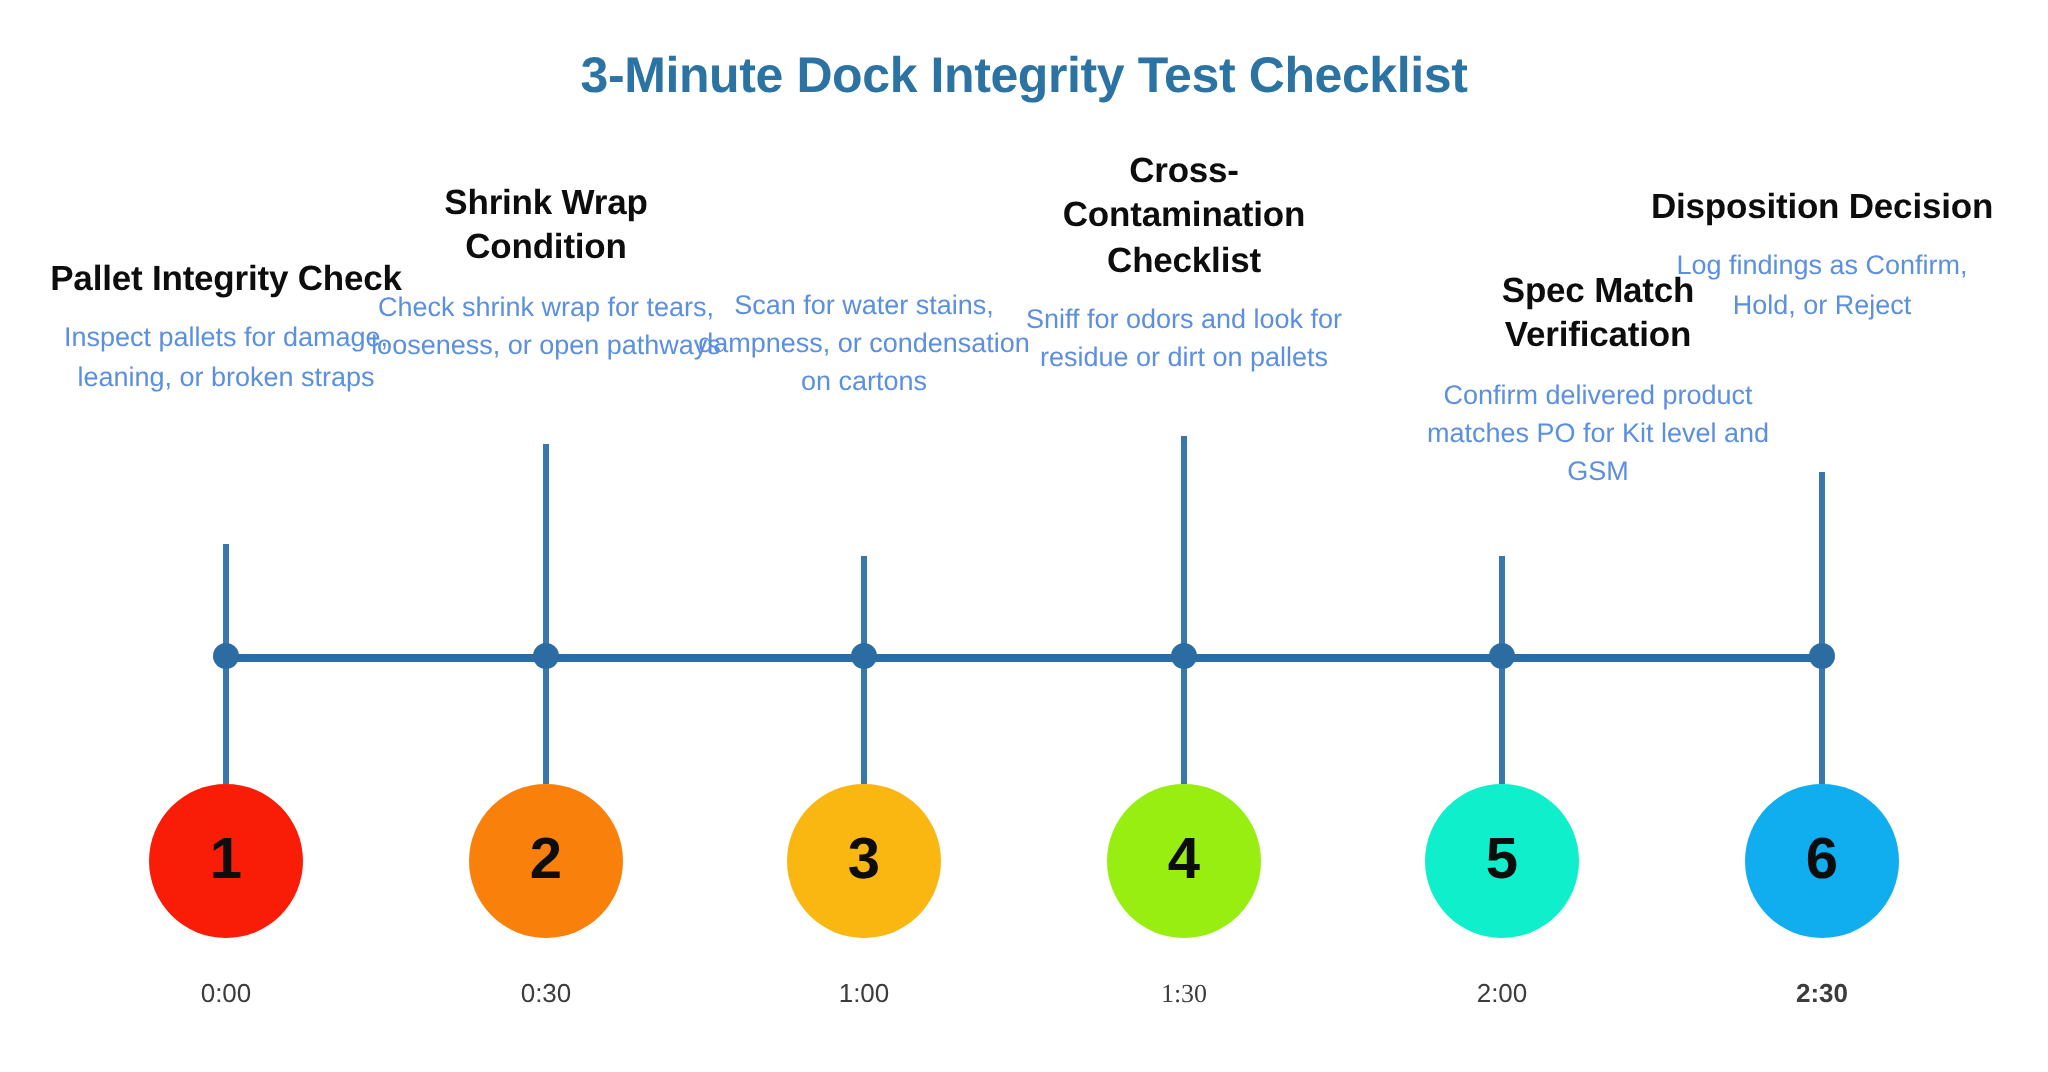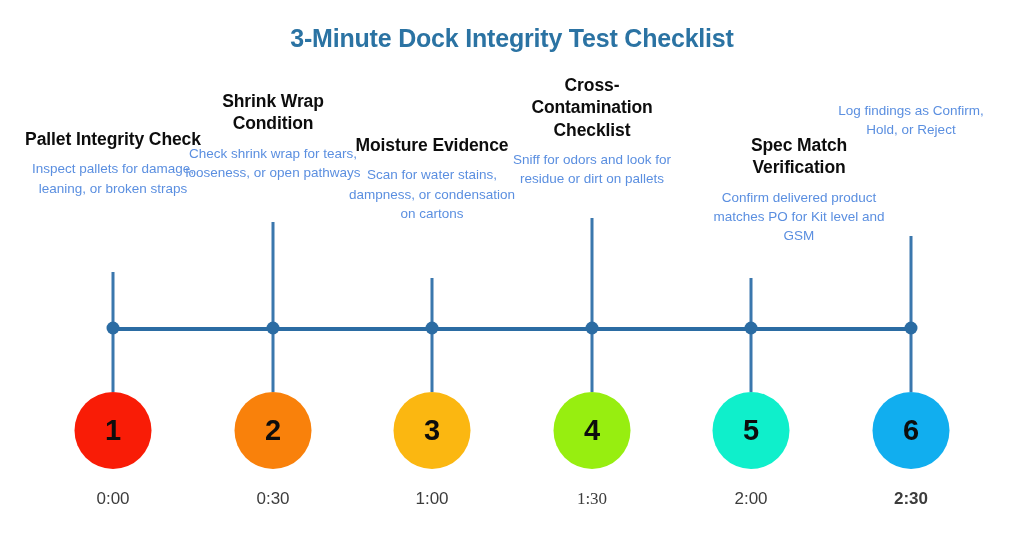--- a/index.html
+++ b/index.html
@@ -102,21 +102,21 @@
     color: #0d0d0d;
   }
 
   
   .time-label {
     position: absolute;
     top: 489px;
     width: 120px;
     transform: translateX(-50%);
     text-align: center;
-    font-size: 17px;
+    font-size: 13px;
     color: #3c3c3c;
   }
 </style>
 </head>
 <body>
 
 <div class="canvas">
 
   <div class="title">3-Minute Dock Integrity Test Checklist</div>
 
@@ -138,21 +138,20 @@
       <div class="col-text" style="left: 273px; top: 90px;">
         <div class="col-head">Shrink Wrap Condition</div>
         <div class="col-desc">Check shrink wrap for tears, looseness, or open pathways</div>
       </div>
       <div class="circle" style="left: 273px; background: rgb(249, 129, 11);">2</div>
       <div class="time-label" style="left: 273px;">0:30</div>
       <div class="stem-up" style="left: 432px; top: 278px; height: 50px;"></div>
       <div class="stem-down" style="left: 432px;"></div>
       <div class="node-dot" style="left: 432px;"></div>
       <div class="col-text" style="left: 432px; top: 134px;">
-        <div class="col-head">Moisture Evidence</div>
         <div class="col-desc">Scan for water stains, dampness, or condensation on cartons</div>
       </div>
       <div class="circle" style="left: 432px; background: rgb(251, 183, 17);">3</div>
       <div class="time-label" style="left: 432px;">1:00</div>
       <div class="stem-up" style="left: 592px; top: 218px; height: 110px;"></div>
       <div class="stem-down" style="left: 592px;"></div>
       <div class="node-dot" style="left: 592px;"></div>
       <div class="col-text" style="left: 592px; top: 74px;">
         <div class="col-head">Cross-Contamination Checklist</div>
         <div class="col-desc">Sniff for odors and look for residue or dirt on pallets</div>
@@ -165,19 +164,20 @@
       <div class="col-text" style="left: 751px; top: 134px; margin-left: 48px;">
         <div class="col-head">Spec Match Verification</div>
         <div class="col-desc">Confirm delivered product matches PO for Kit level and GSM</div>
       </div>
       <div class="circle" style="left: 751px; background: rgb(15, 239, 203);">5</div>
       <div class="time-label" style="left: 751px;">2:00</div>
       <div class="stem-up" style="left: 911px; top: 236px; height: 92px;"></div>
       <div class="stem-down" style="left: 911px;"></div>
       <div class="node-dot" style="left: 911px;"></div>
       <div class="col-text" style="left: 911px; top: 92px;">
+        <div class="col-head">Disposition Decision</div>
         <div class="col-desc">Log findings as Confirm, Hold, or Reject</div>
       </div>
       <div class="circle" style="left: 911px; background: rgb(17, 174, 239);">6</div>
       <div class="time-label" style="left: 911px; font-weight: bold;">2:30</div>
     </div>
 
 </div>
 
 </body></html>

